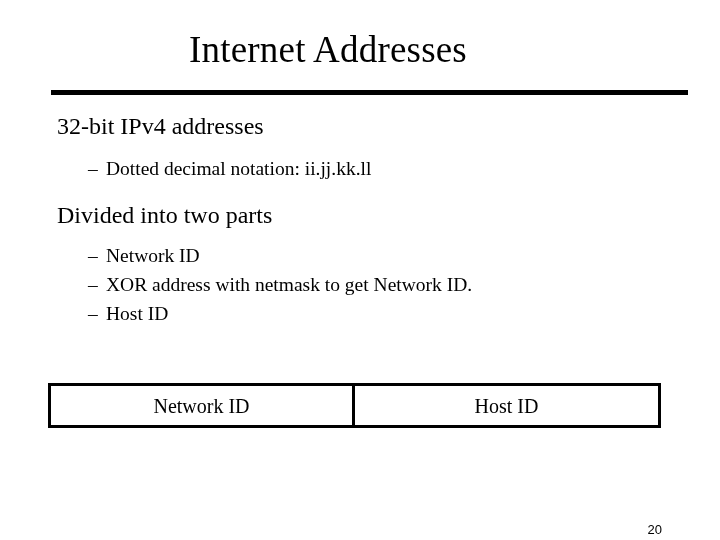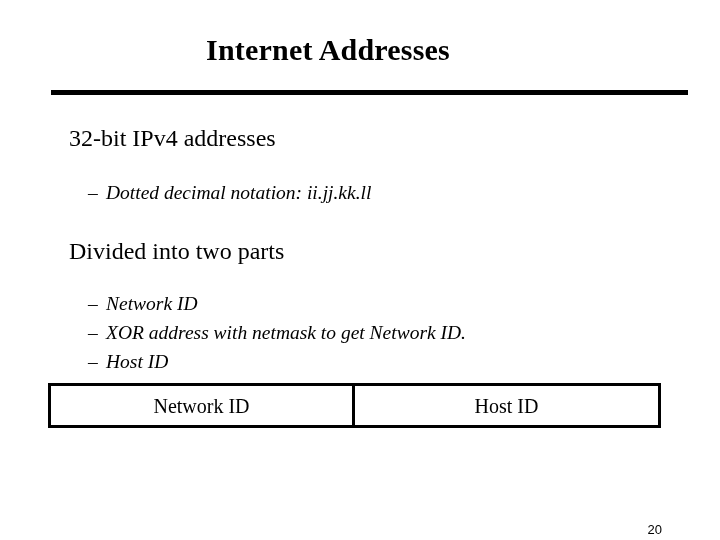--- a/index.html
+++ b/index.html
@@ -18,58 +18,56 @@
     -webkit-font-smoothing: none;
   }
 
   
   #slide-title {
     position: absolute;
     left: 0;
     top: 31px;
     width: 656px;
     text-align: center;
-    font-size: 30px;
+    font-size: 37px;
     line-height: 38px;
     letter-spacing: 0.2px;
     white-space: nowrap;
-    font-weight: bold;
   }
   #title-rule {
     position: absolute;
     left: 51px;
     top: 90px;
     width: 637px;
     height: 5px;
     background: #000000;
   }
 
   
   #body {
     position: absolute;
     left: 0;
     top: 112px;
     width: 720px;
   }
   .lvl1 {
     position: relative;
-    margin: 12px;
+    margin: 0;
     padding: 0 0 0 57px;
     font-size: 24px;
     line-height: 29px;
     white-space: nowrap;
   }
   .lvl2 {
     position: relative;
     margin: 0;
     padding: 0 0 0 88px;
     font-size: 19.5px;
     line-height: 29px;
     white-space: nowrap;
-    font-style: italic;
   }
   .dash {
     display: inline-block;
     width: 18px;
   }
   .gap-sm { height: 13px; }
   .gap-md { height: 18px; }
   .gap-lg { height: 11px; }
 
   

